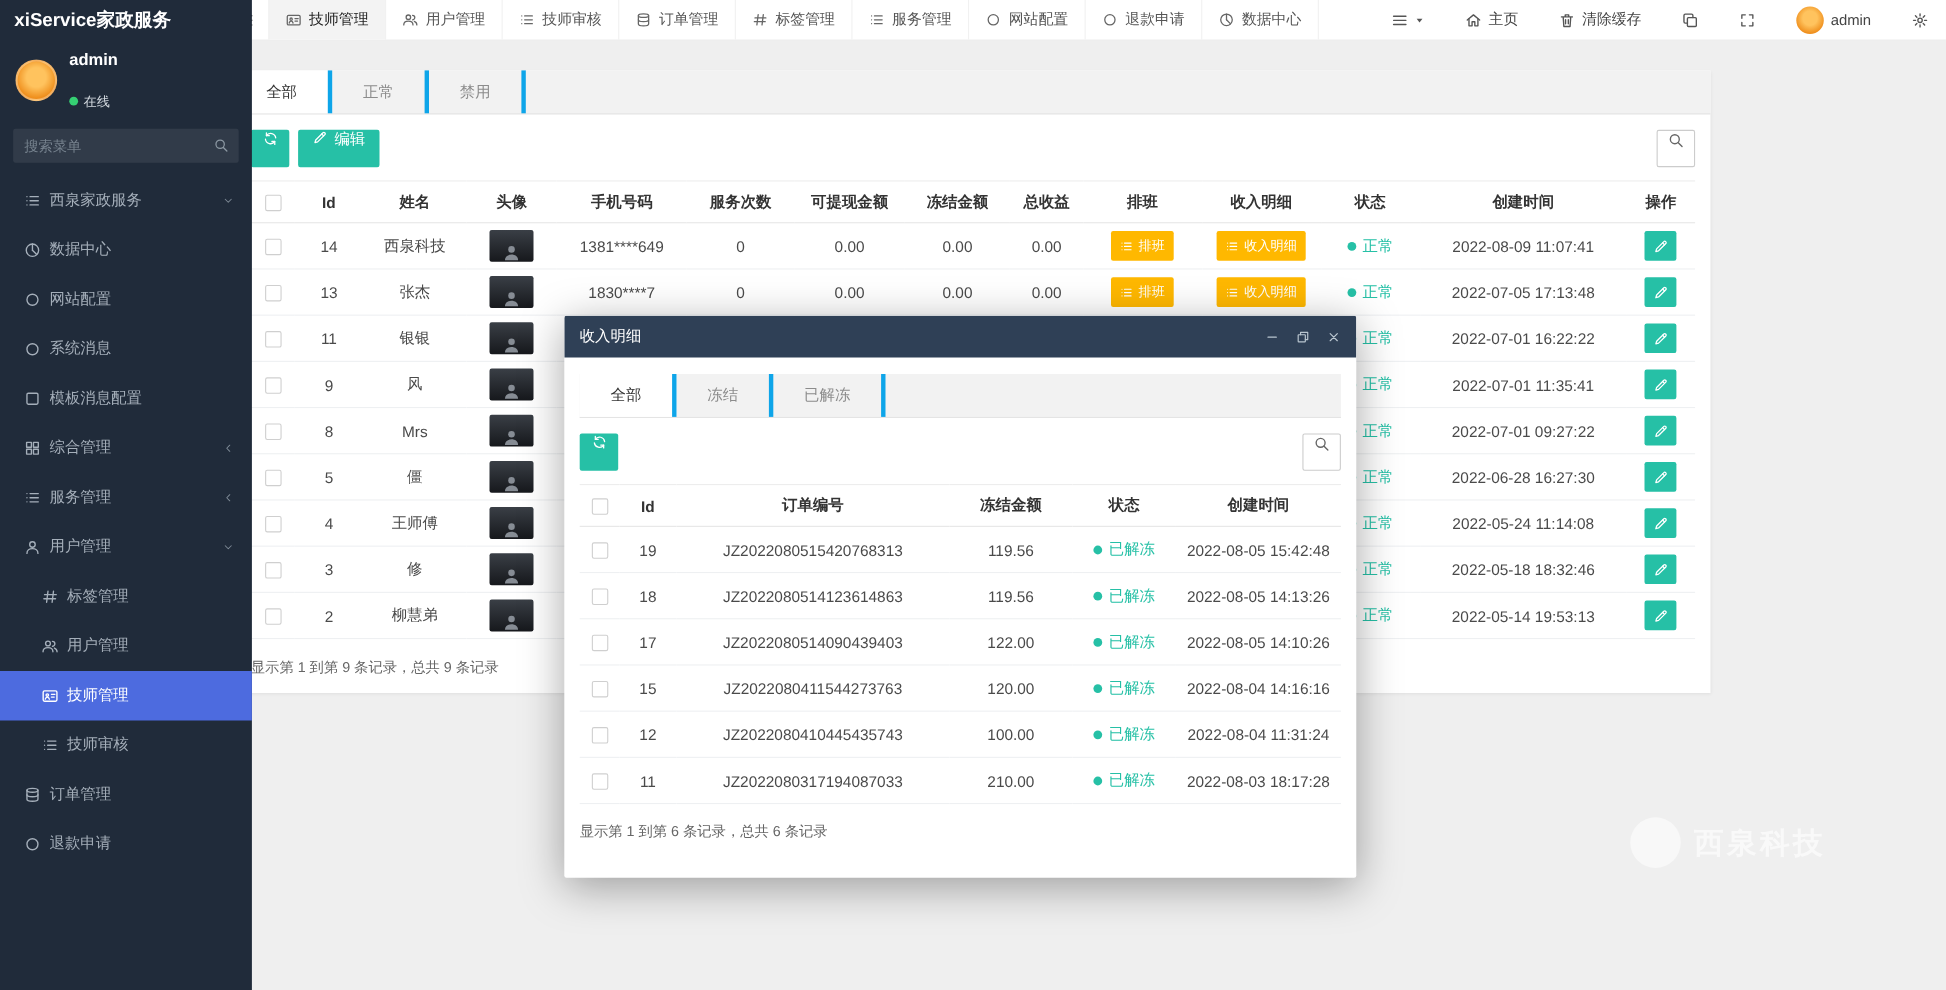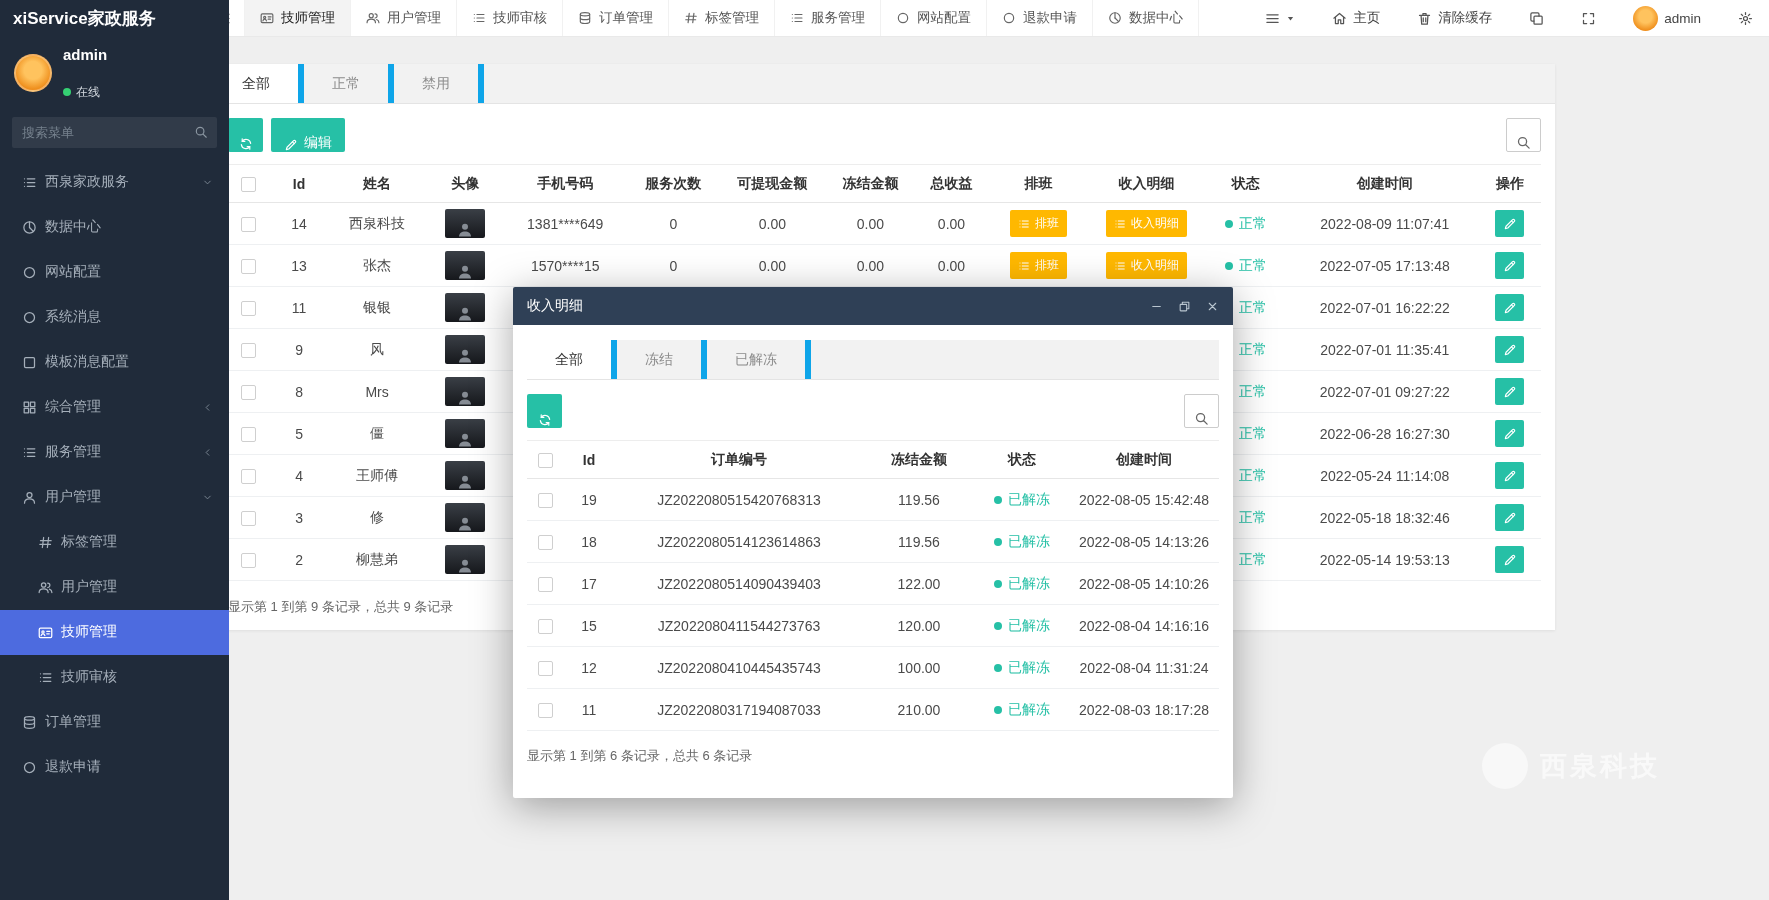--- a/index.html
+++ b/index.html
@@ -52,25 +52,25 @@
   .tb-item{display:flex;align-items:center;gap:6px;cursor:pointer;white-space:nowrap}
   .tb-item .ic{width:15px;height:15px;color:#555}
   .tb-item .caret{width:9px;height:9px}
   .avatar-sm{width:25px;height:25px;border-radius:50%;flex:none;
      background:radial-gradient(circle at 50% 42%,#ffc35e 0 34%,#ef8f1d 72%)}
 
   
   .page{position:absolute;left:200px;top:37px;right:0;bottom:0;background:var(--page-bg)}
   .card{position:absolute;left:14px;top:27px;width:1341px;background:#fff;box-shadow:0 1px 3px rgba(0,0,0,.07)}
   .ftabs{display:flex;background:#f2f2f2;border-bottom:1px solid #e4e4e4}
-  .ftab{padding:0 28px;height:39px;line-height:39px;font-size:14px;color:#8c8c8c;border-right:6px solid #0ea5e9;cursor:pointer}
+  .ftab{padding:0 28px;height:39px;line-height:39px;font-size:14px;color:#8c8c8c;border-right:4px solid #0ea5e9;cursor:pointer}
   .ftab.active{background:#fff;color:#333}
   .card-body{padding:14px}
   .toolbar{display:flex;gap:8px;align-items:center}
-  .btn{border:none;cursor:pointer;display:inline-flex;align-items:flex-end;justify-content:center;border-radius:2px;font-family:inherit}
+  .btn{border:none;cursor:pointer;display:inline-flex;align-items:flex-start;justify-content:center;border-radius:2px;font-family:inherit}
   .btn-teal{background:var(--teal);color:#fff}
   .btn-sq{width:35px;height:34px}
   .btn-lbl{height:34px;padding:0 13px;gap:6px;font-size:14px}
   .btn-white{background:#fff;border:1px solid #ccc;color:#666;width:35px;height:34px;margin-left:auto}
   .btn .ic{width:14px;height:14px}
   .btn-white .ic{width:15px;height:15px}
 
   .tbl{width:100%;border-collapse:collapse;table-layout:fixed;margin-top:12px}
   .tbl th{height:38px;font-size:14px;color:#333;font-weight:bold;text-align:center;
      border-bottom:1px solid #e6e6e6;border-top:1px solid #ededed;padding:0 4px;white-space:nowrap;overflow:hidden}
@@ -581,21 +581,21 @@
   <td>13</td>
   <td>张杰</td>
   <td><span class="avatar-thumb">
                   <span class="ic av">
                     <svg viewBox="0 0 24 24" fill="currentColor">
                       <circle cx="12" cy="9" r="4"></circle>
                       <path d="M4 22c0-4.2 3.6-6.8 8-6.8s8 2.6 8 6.8z"></path>
                     </svg>
                   </span>
                 </span></td>
-  <td>1570****15</td>
+  <td>1830****7</td>
   <td>0</td>
   <td>0.00</td>
   <td>0.00</td>
   <td>0.00</td>
   <td><button class="btn-orange">
                   <span class="ic bi">
                     <svg viewBox="0 0 24 24" fill="none" stroke="currentColor" stroke-width="2" stroke-linecap="round" stroke-linejoin="round">
                       <path d="M8.5 6h12M8.5 12h12M8.5 18h12"></path>
                       <path d="M4 6h.01M4 12h.01M4 18h.01"></path>
                     </svg>

